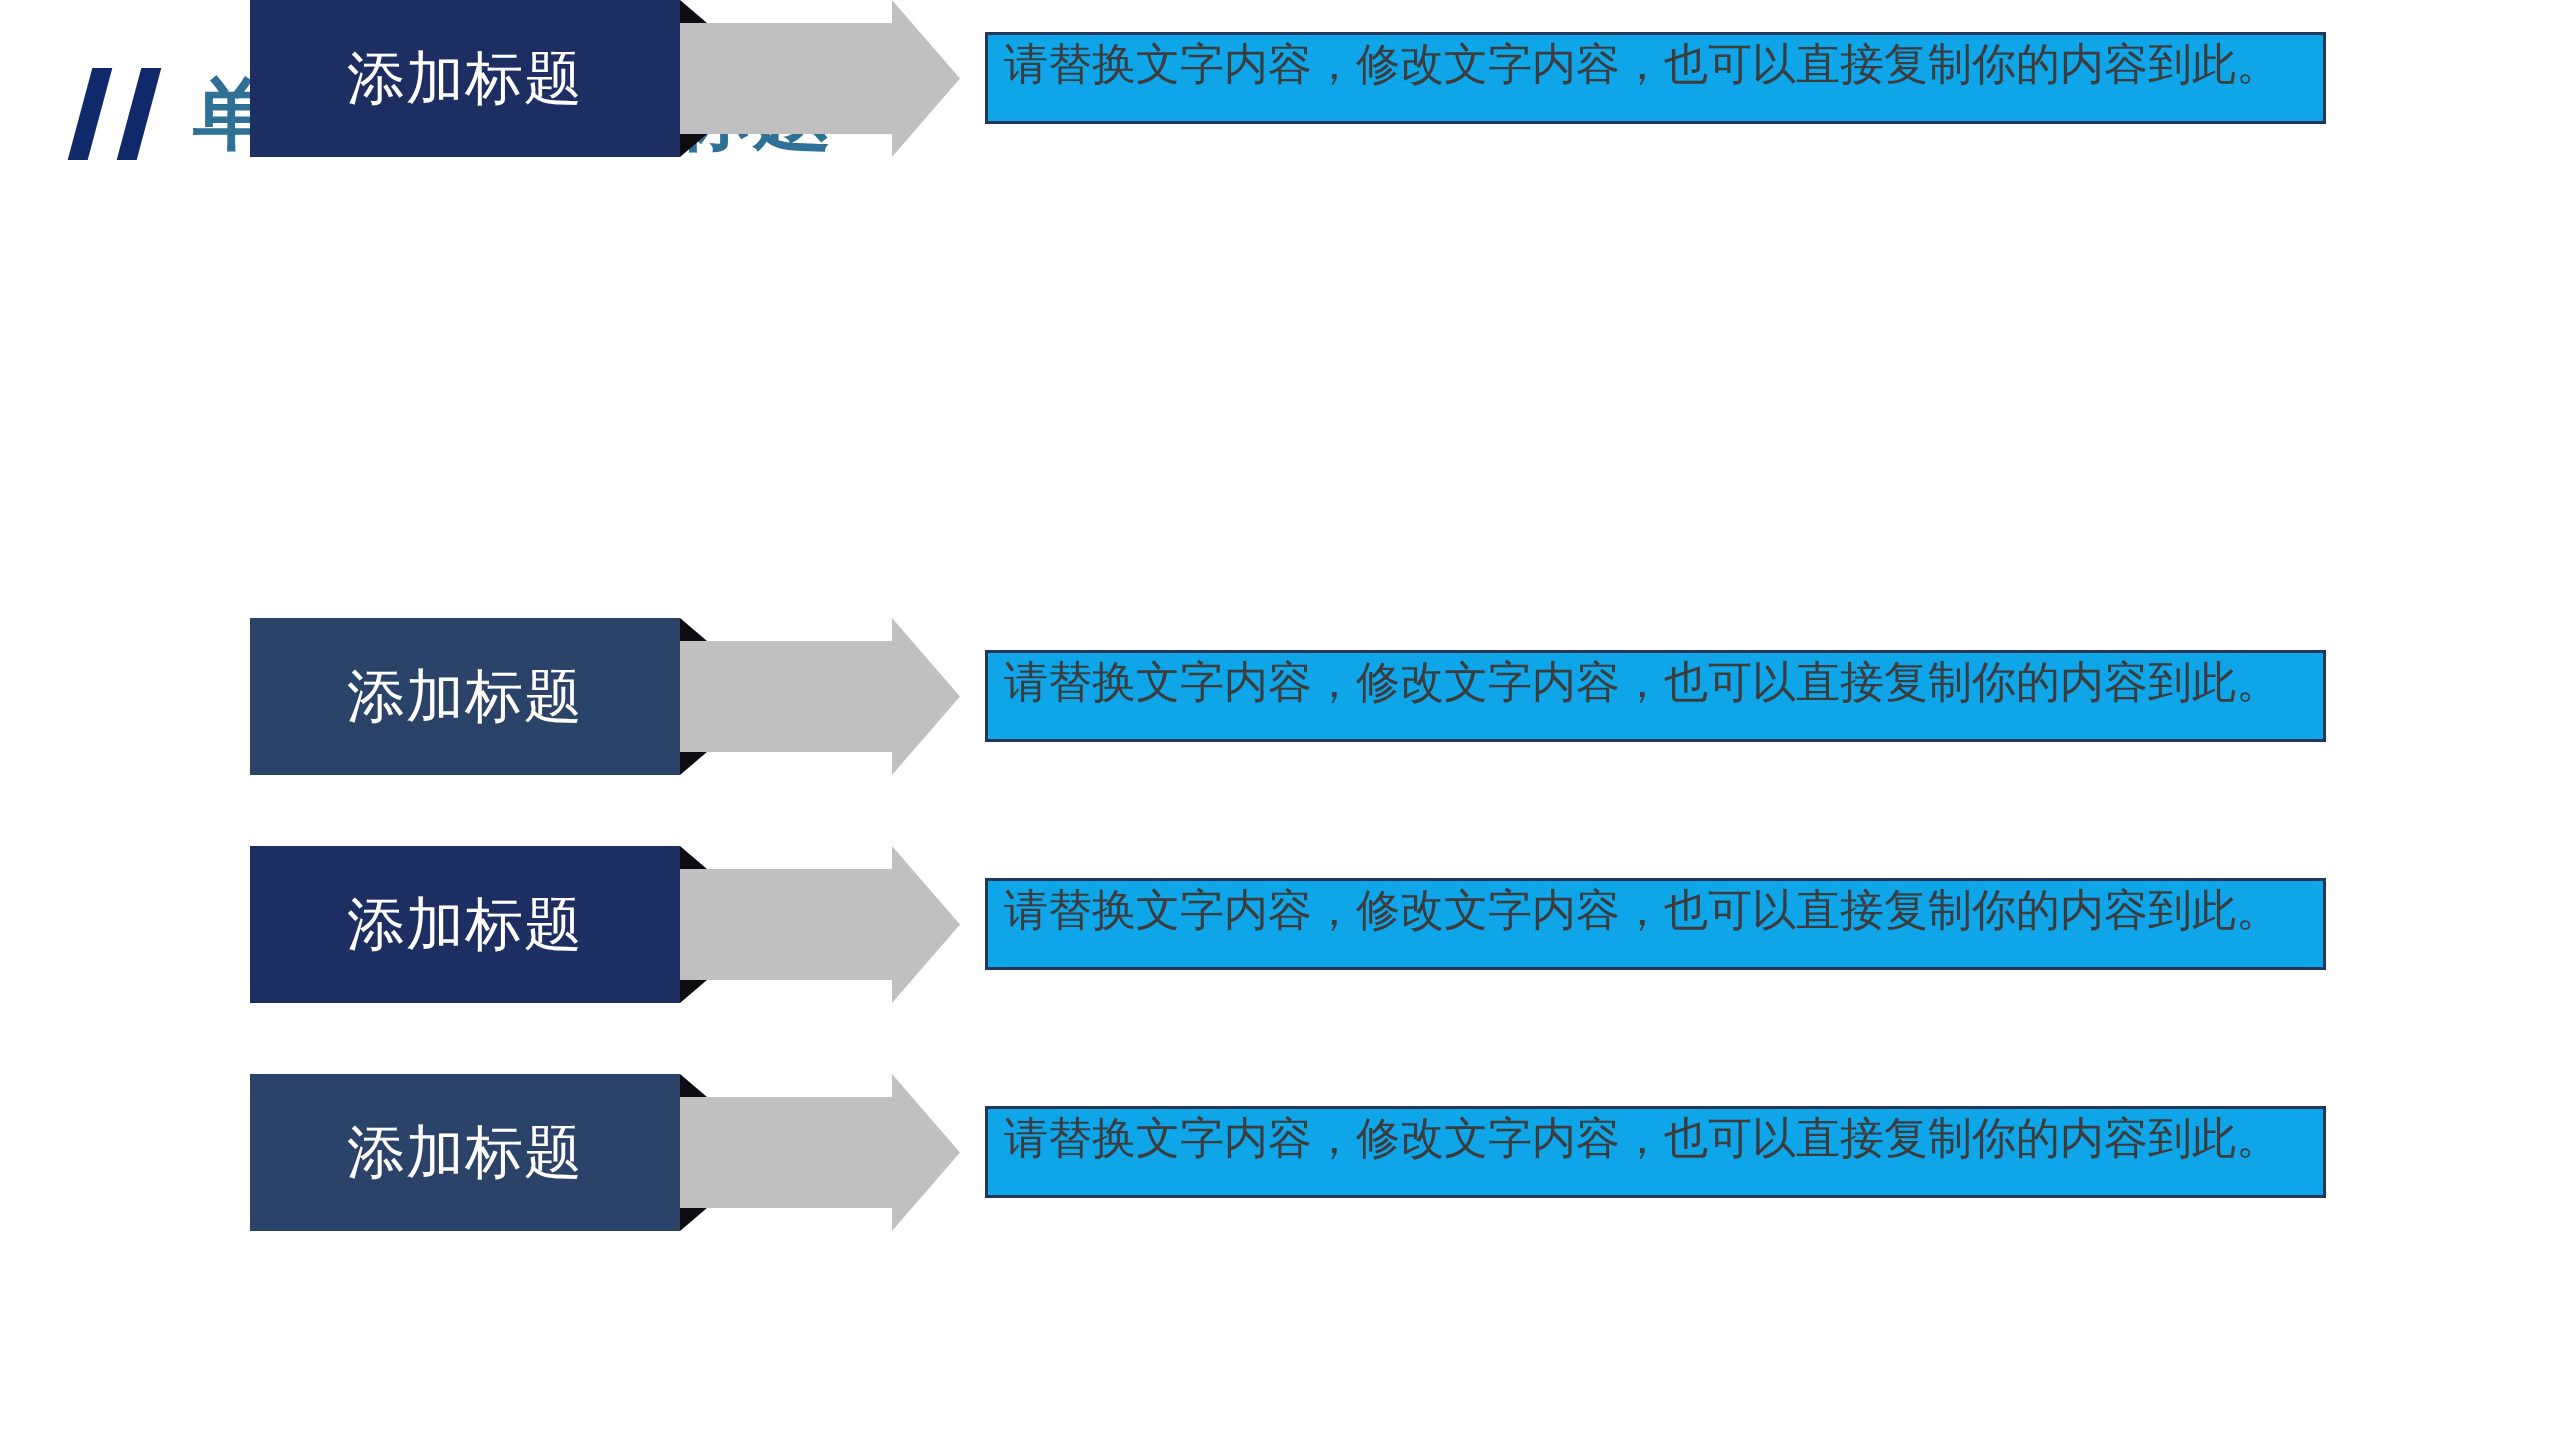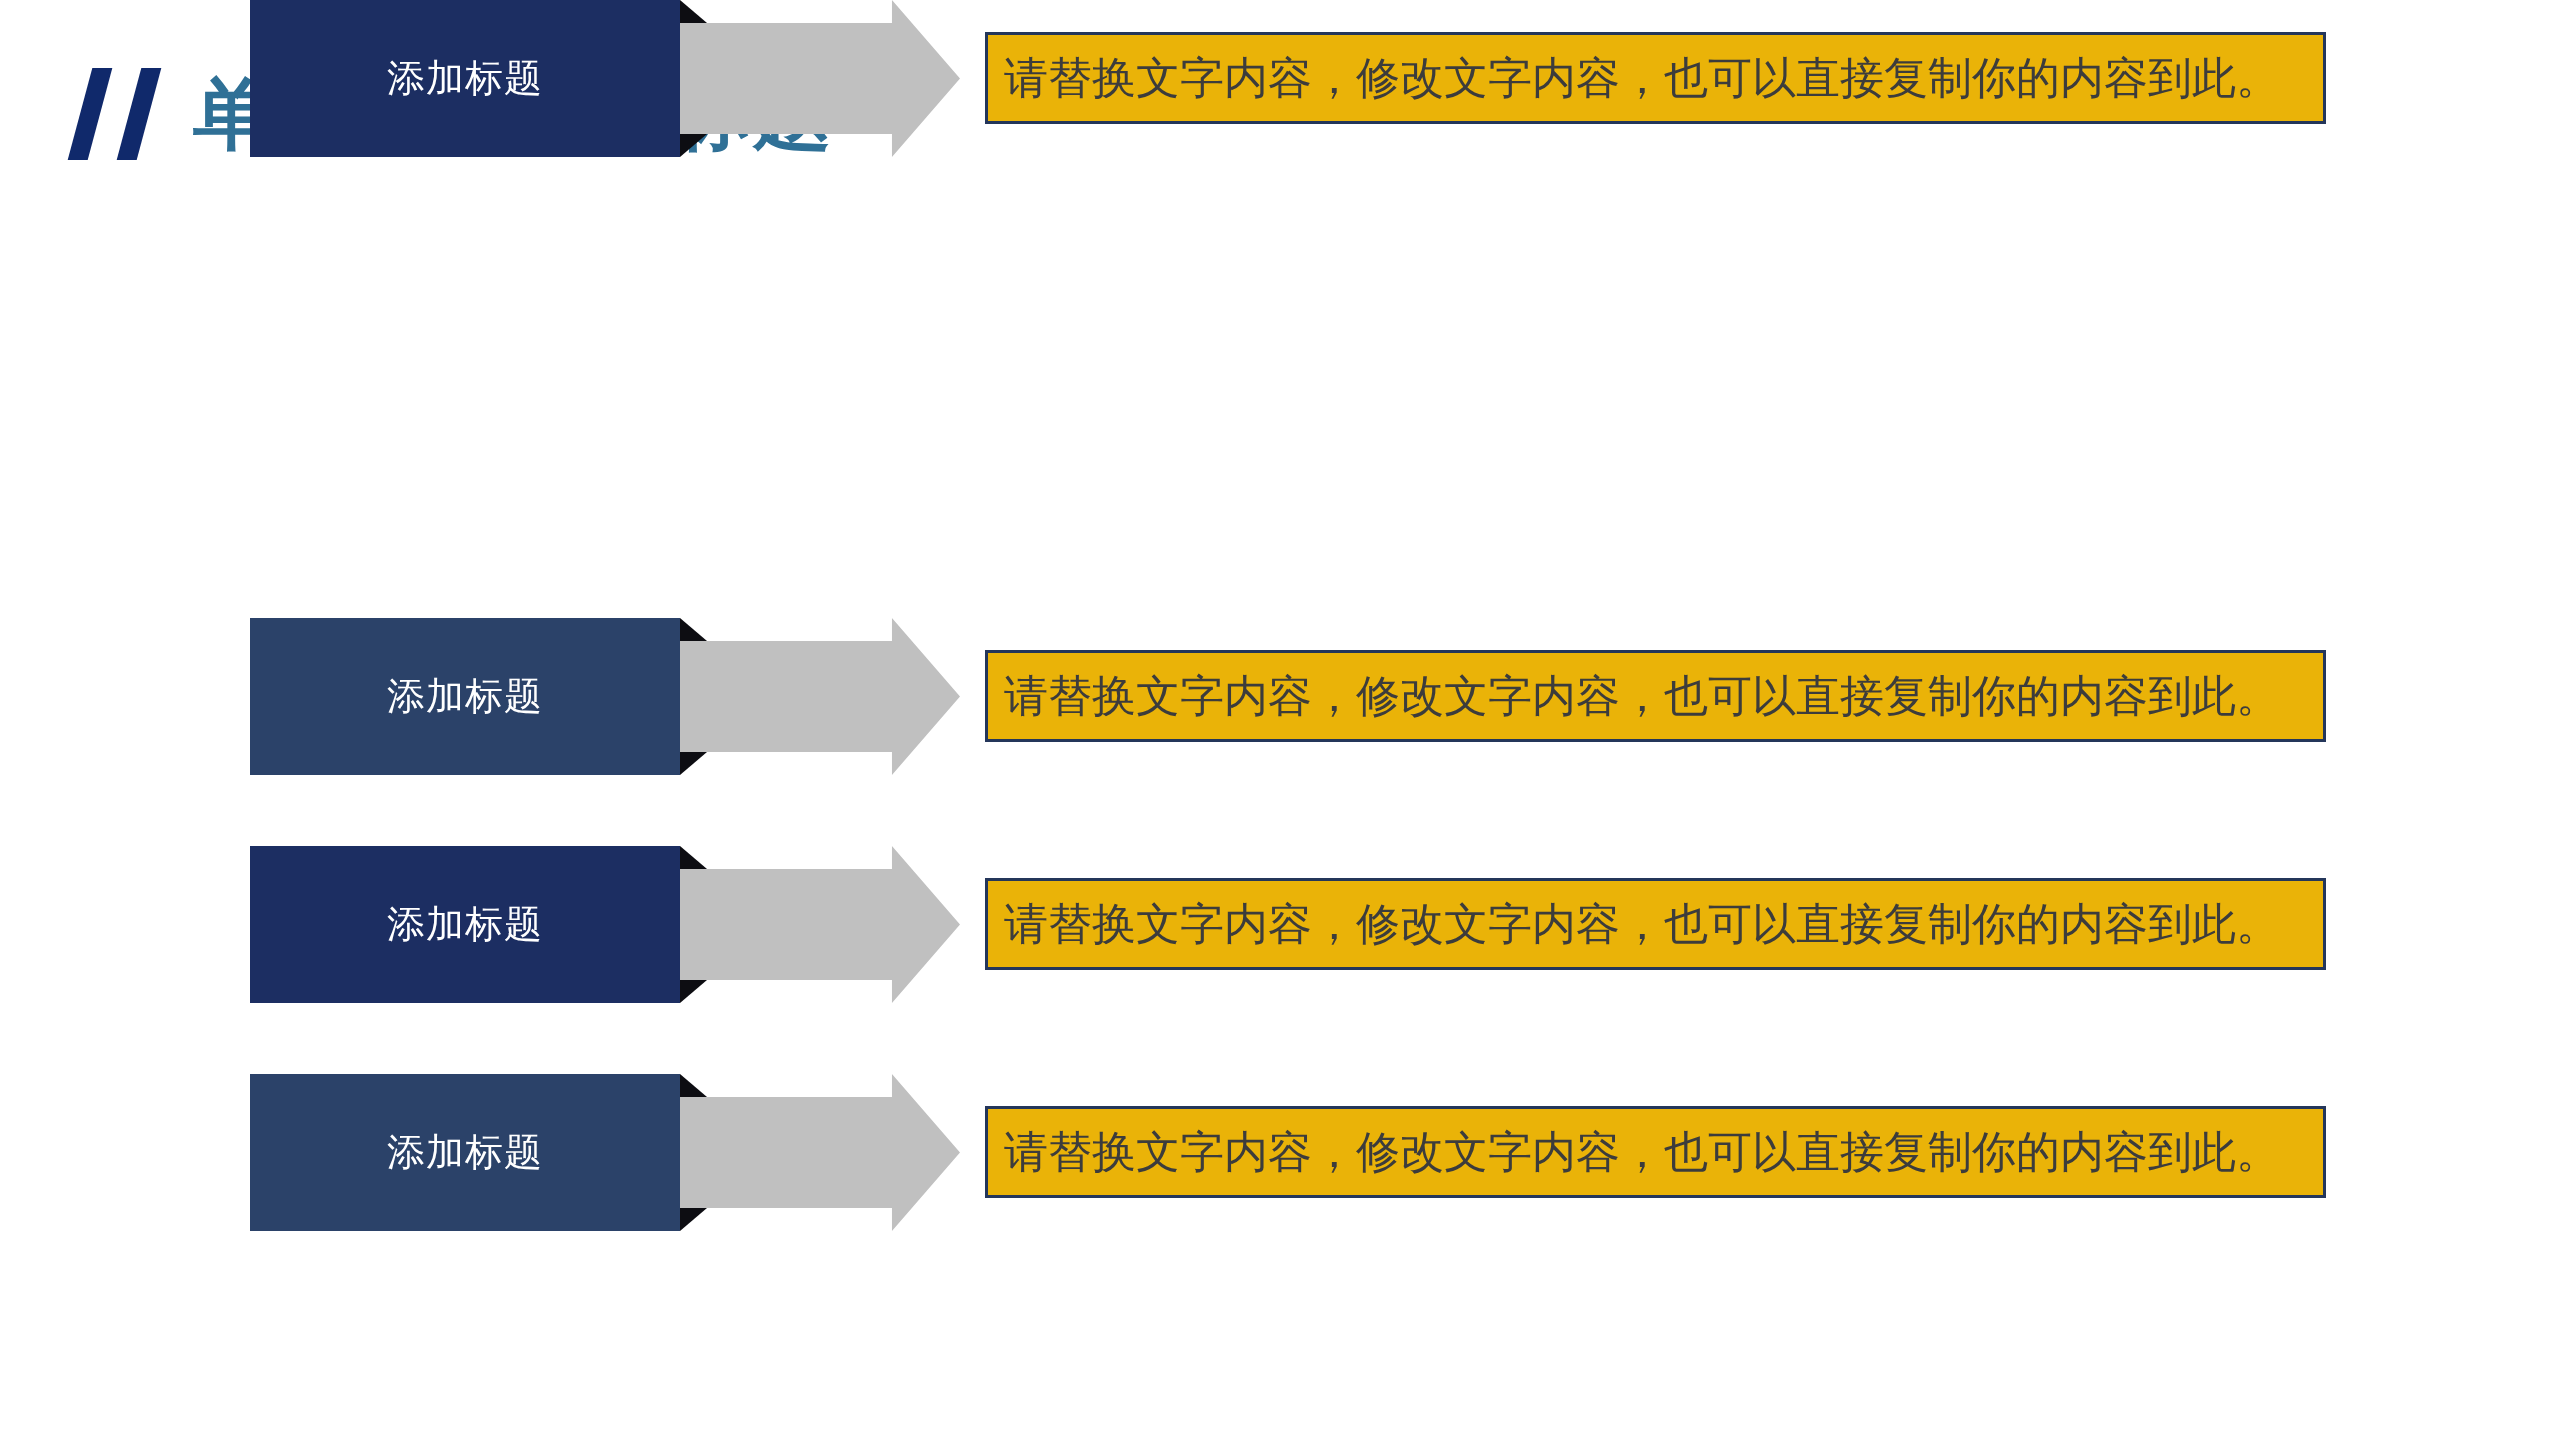--- a/index.html
+++ b/index.html
@@ -60,21 +60,21 @@
   .banner{
     position:absolute;left:0;top:0;
     width:430px;height:157px;
     display:flex;align-items:center;justify-content:center;
     z-index:3;
   }
   .row:nth-child(odd)  .banner{background:var(--banner-dark);}
   .row:nth-child(even) .banner{background:var(--banner-light);}
   .banner-label{
     color:var(--label-white);
-    font-size:38px;
+    font-size:58px;
     letter-spacing:1px;
     white-space:nowrap;
   }
 
   .fold{
     position:absolute;left:430px;
     width:27px;height:23px;
     background:var(--fold-black);
     z-index:1;
   }
@@ -87,22 +87,22 @@
     background:var(--arrow-gray);
     clip-path:polygon(0 14.65%,75.7% 14.65%,75.7% 0,100% 50%,75.7% 100%,75.7% 85.35%,0 85.35%);
     z-index:2;
   }
 
   .textbox{
     position:absolute;left:735px;top:32px;
     width:1341px;height:92px;
     box-sizing:border-box;
     border:3px solid var(--box-border);
-    background:#eab308;
-    display:flex;align-items:center;
+    background:#0ea5e9;
+    display:flex;align-items:flex-start;
     padding-left:16px;
     z-index:2;
   }
   .textbox-text{
     font-size:44px;
     color:var(--body-text);
     white-space:nowrap;
     letter-spacing:0;
   }
 </style>

